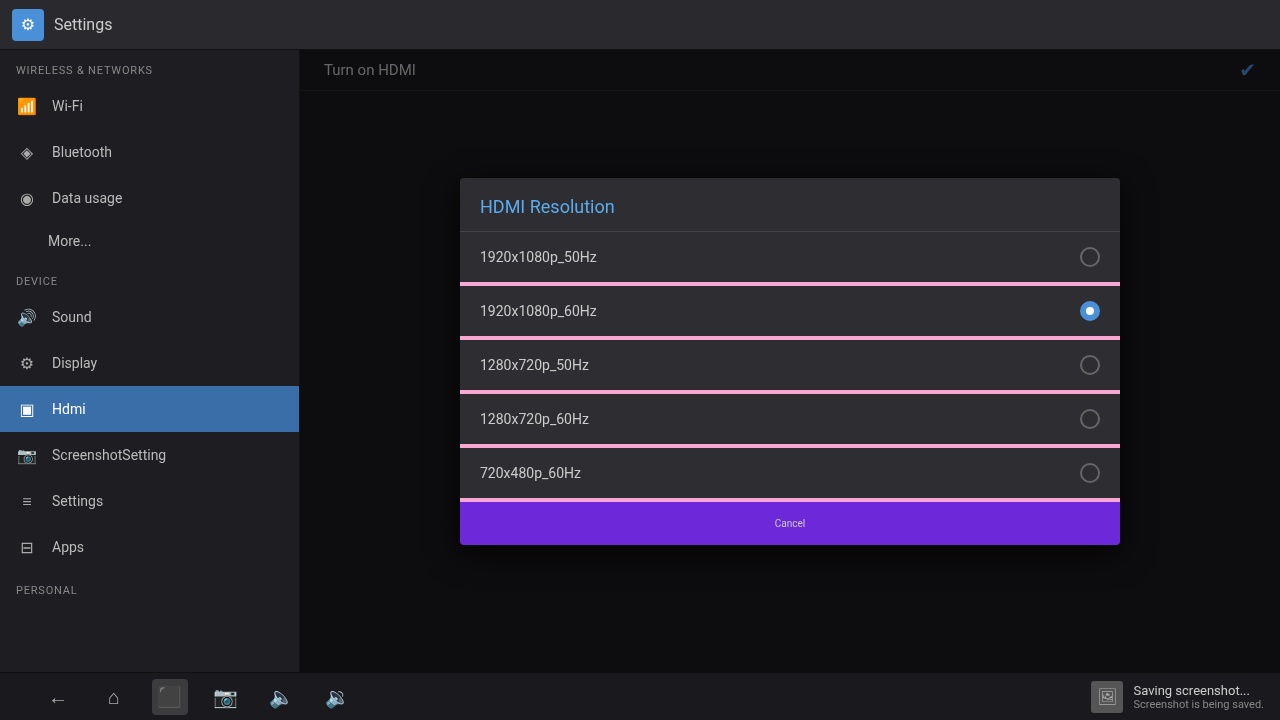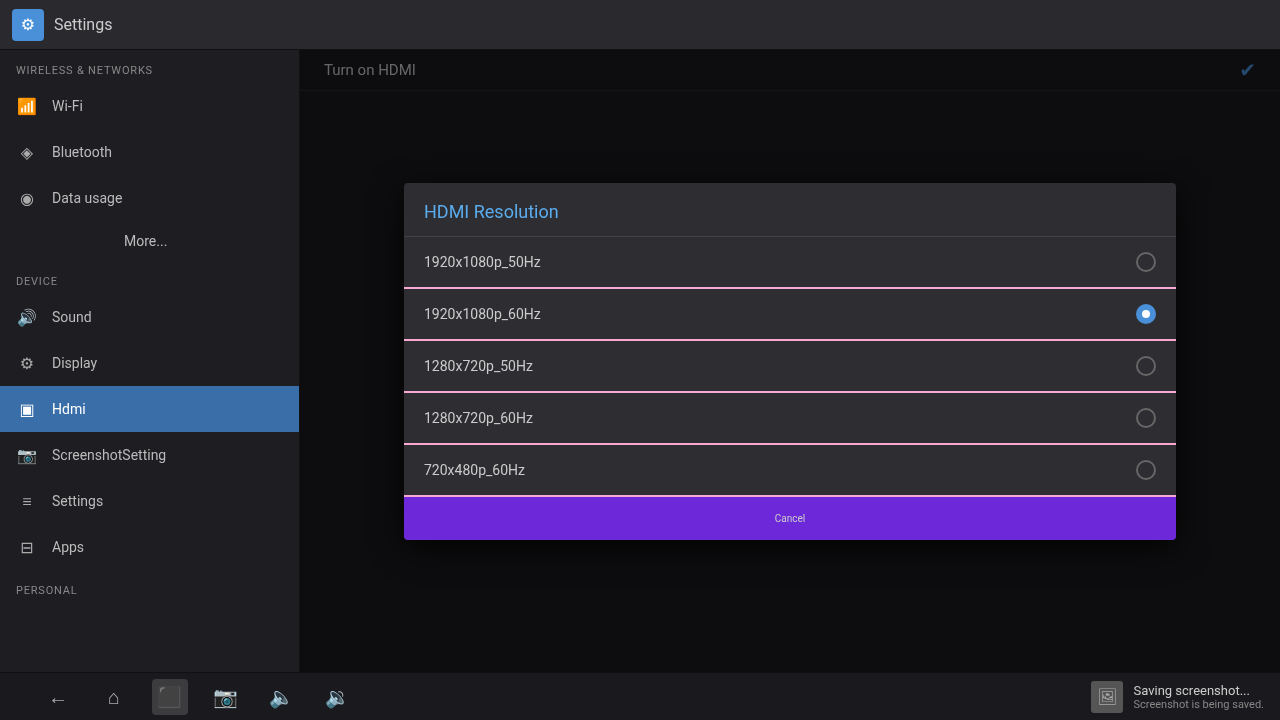--- a/index.html
+++ b/index.html
@@ -81,22 +81,21 @@
       align-items: center;
       justify-content: center;
       font-size: 16px;
       color: #aaa;
       flex-shrink: 0;
     }
     .sidebar-item.active .item-icon {
       color: white;
     }
     .sidebar-item.indent {
-      padding-left: 80px;
-      margin-left: 44px;
+      padding-left: 48px;
     }
 
     
     #content {
       flex: 1;
       background: #1a1a1e;
       position: relative;
     }
     .content-row {
       display: flex;
@@ -120,36 +119,36 @@
       top: 0; left: 0; right: 0; bottom: 0;
       background: rgba(0,0,0,0.5);
       display: flex;
       align-items: center;
       justify-content: center;
       z-index: 10;
     }
     #dialog {
       background: #2e2e32;
       border-radius: 4px;
-      width: 772px;
+      width: 660px;
       overflow: hidden;
       box-shadow: 0 8px 32px rgba(0,0,0,0.8);
     }
     #dialog-title {
       padding: 18px 20px 14px 20px;
       font-size: 18px;
       color: #5aacee;
       border-bottom: 1px solid #444;
     }
     .dialog-option {
       display: flex;
       align-items: center;
       justify-content: space-between;
       padding: 15px 20px;
-      border-bottom: 2px solid #f9a8d4;
+      border-bottom: 4px solid #f9a8d4;
       cursor: pointer;
       color: #ccc;
       font-size: 14px;
     }
     .radio-circle {
       width: 20px;
       height: 20px;
       border-radius: 50%;
       border: 2px solid #666;
       display: flex;

